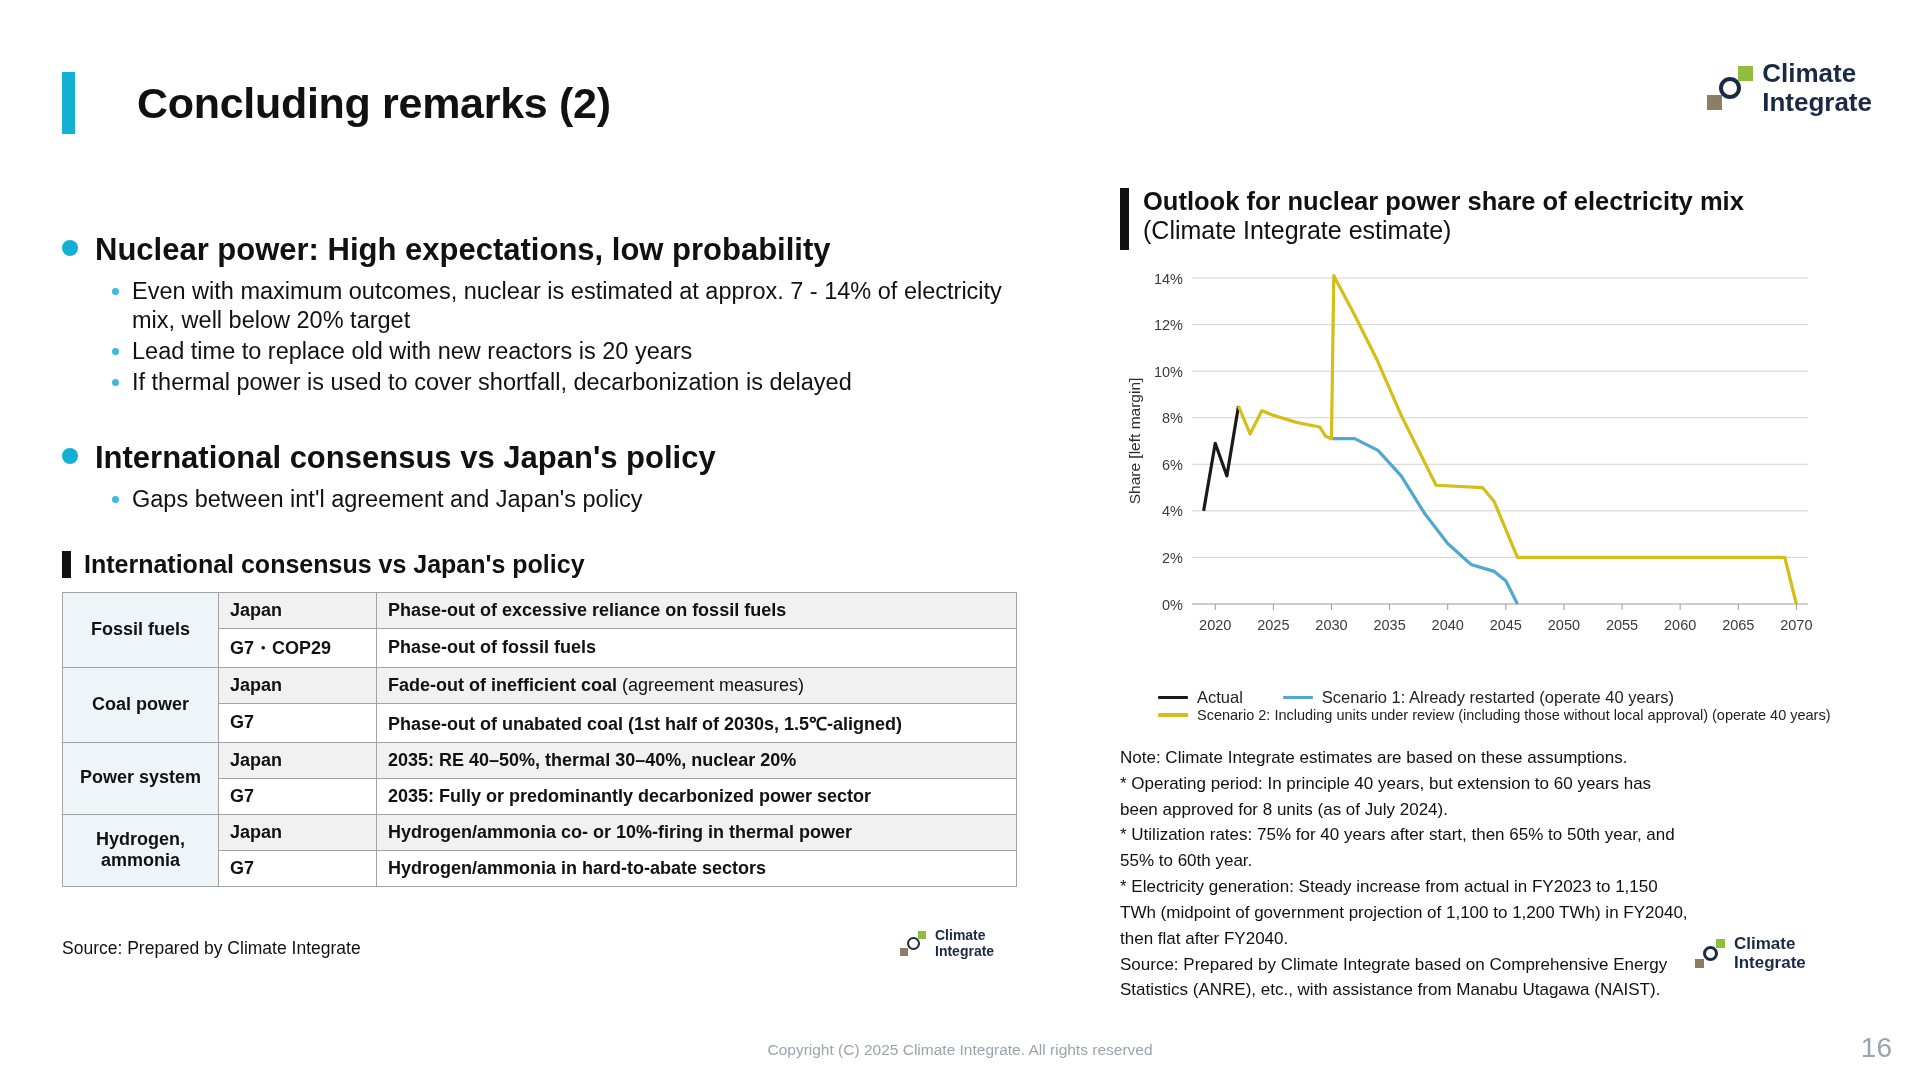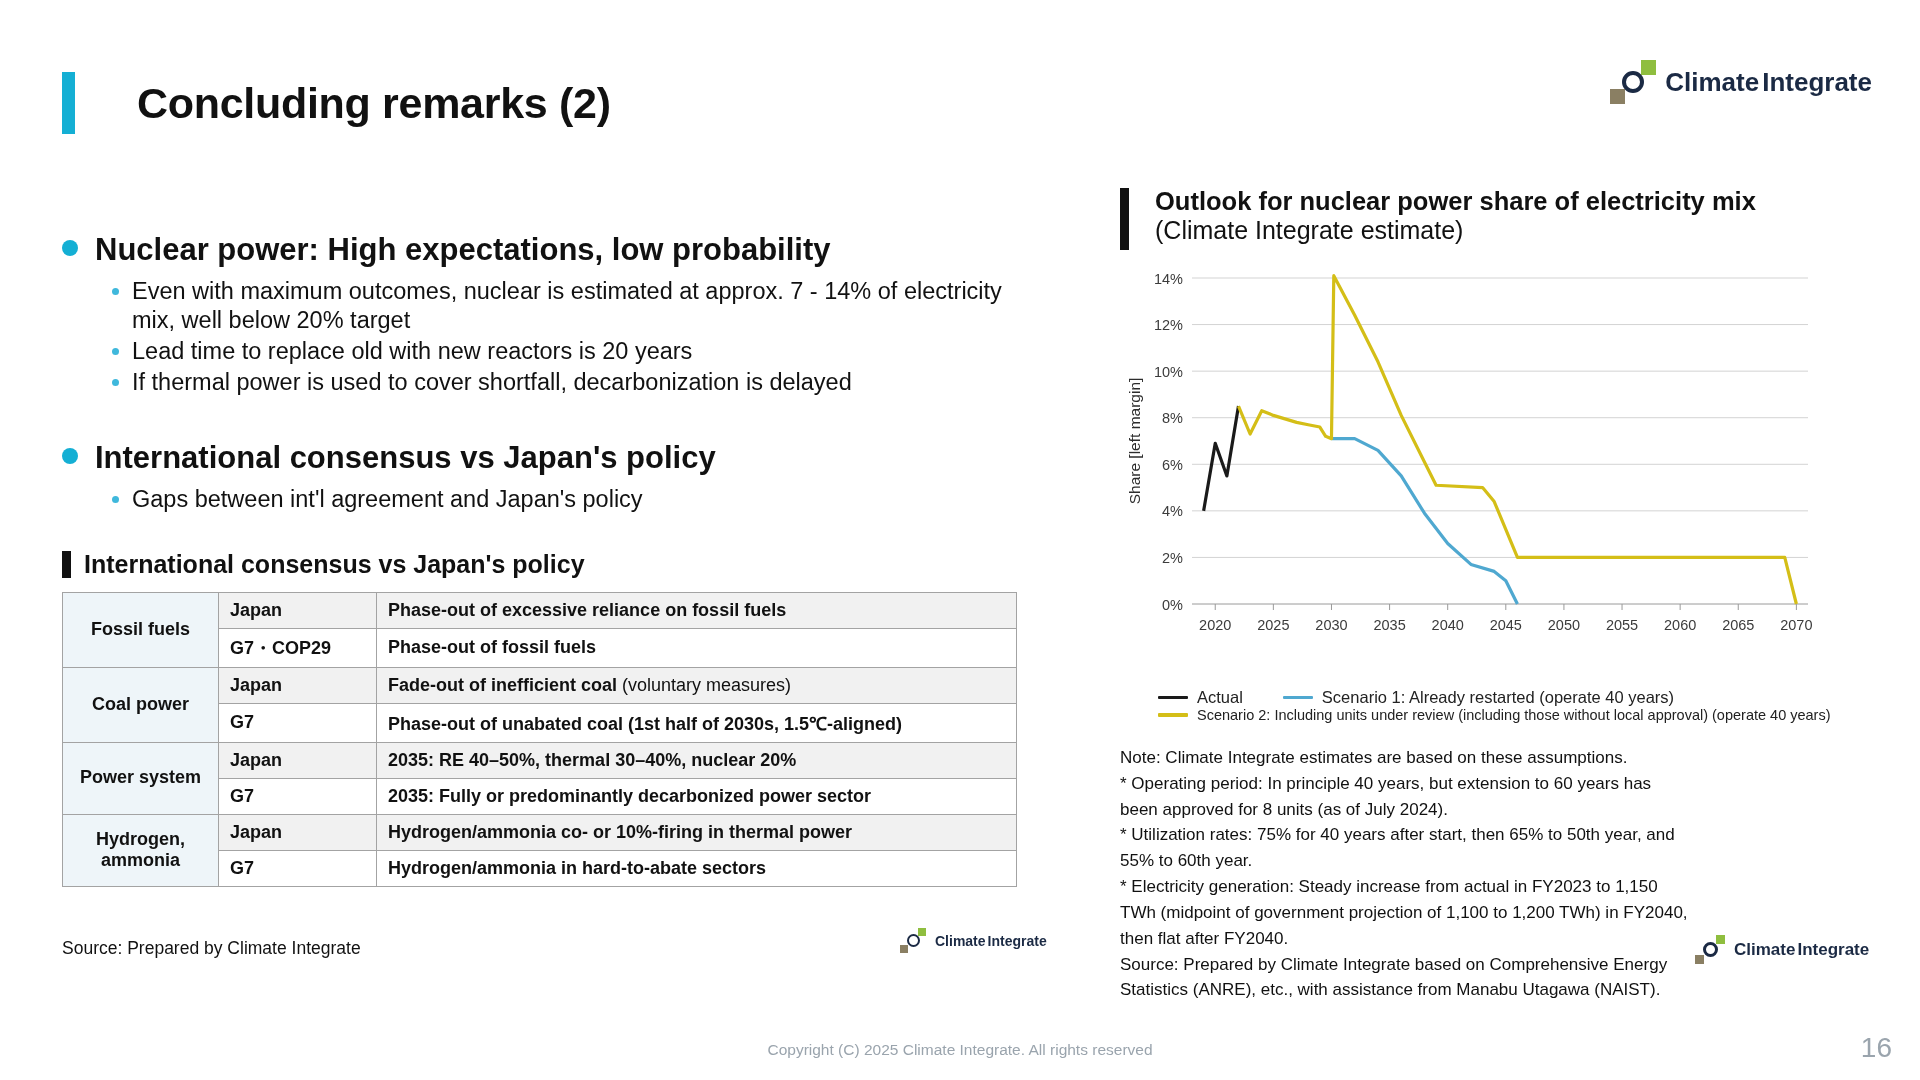--- a/index.html
+++ b/index.html
@@ -13,21 +13,21 @@
   }
 
   
   .title-row { position: absolute; left: 62px; top: 72px; display: flex; align-items: center; gap: 22px; }
   .title-bar { width: 13px; height: 62px; background: #14AFD4; flex: none; }
   .title-text { font-size: 43px; font-weight: bold; letter-spacing: -0.3px; color: #111; white-space: nowrap; margin-left: 40px; }
 
   
   .logo { display: flex; align-items: center; gap: 9px; }
   .logo-mark { position: relative; flex: none; }
-  .logo-words { display: flex; flex-direction: row; line-height: 1.0; font-weight: bold; color: #1b2a44; }
+  .logo-words { display: flex; flex-direction: column; line-height: 1.0; font-weight: bold; color: #1b2a44; }
   .logo-top-right { position: absolute; right: 48px; top: 60px; }
   .logo-top-right .logo-words { font-size: 26px; gap: 3px; }
   .logo-small .logo-words { font-size: 14px; gap: 2px; }
   .logo-tl-sq { position: absolute; width: 13px; height: 13px; background: #8FBE3F; right: 0; top: 0; }
   .logo-tl-sq2 { position: absolute; width: 13px; height: 13px; background: #8a7f63; left: 0; bottom: 0; }
   .logo-ring { position: absolute; border-radius: 50%; border: 3px solid #1b2a44; }
 
   
   .left-col { position: absolute; left: 62px; top: 232px; width: 980px; }
 
@@ -54,21 +54,21 @@
   td.party { width: 158px; font-weight: bold; font-size: 19px; }
   td.desc { font-weight: bold; }
   tr.shade td.party, tr.shade td.desc { background: #F1F1F1; }
   .reg { font-weight: normal; }
 
   .src-left { position: absolute; left: 62px; top: 938px; font-size: 17.5px; color: #111; }
   .logo-left-bottom { position: absolute; left: 900px; top: 928px; }
 
   
   .right-col { position: absolute; left: 1120px; top: 186px; width: 760px; }
-  .chart-head { display: flex; gap: 26px; }
+  .chart-head { display: flex; gap: 14px; }
   .chart-bar { width: 9px; height: 62px; background: #111; flex: none; margin-top: 2px; }
   .chart-title { font-size: 25.5px; font-weight: bold; line-height: 1.18; color: #111; }
   .chart-sub { font-size: 25px; font-weight: normal; color: #111; }
 
   .chart-wrap { position: relative; margin-top: 14px; width: 700px; height: 420px; }
   svg.plot { display: block; }
 
   .legend { margin-top: 4px; margin-left: 38px; }
   .legend-row { display: flex; align-items: center; gap: 9px; flex-wrap: nowrap; }
   .legend-row.r1 { }
@@ -153,21 +153,21 @@
         <td class="desc"><span>Phase-out of excessive reliance on fossil fuels</span><span class="reg"></span></td>
       </tr>
       <tr>
         <td class="party">G7・COP29</td>
         <td class="desc"><span>Phase-out of fossil fuels</span><span class="reg"></span></td>
       </tr>
 
       <tr class="shade">
         <td class="cat" rowspan="2">Coal power</td>
         <td class="party">Japan</td>
-        <td class="desc"><span>Fade-out of inefficient coal</span><span class="reg"> (voluntary measures)</span></td>
+        <td class="desc"><span>Fade-out of inefficient coal</span><span class="reg"> (agreement measures)</span></td>
       </tr>
       <tr>
         <td class="party">G7</td>
         <td class="desc"><span>Phase-out of unabated coal (1st half of 2030s, 1.5℃-aligned)</span><span class="reg"></span></td>
       </tr>
 
       <tr class="shade">
         <td class="cat" rowspan="2">Power system</td>
         <td class="party">Japan</td>
         <td class="desc"><span>2035: RE 40–50%, thermal 30–40%, nuclear 20%</span><span class="reg"></span></td>

